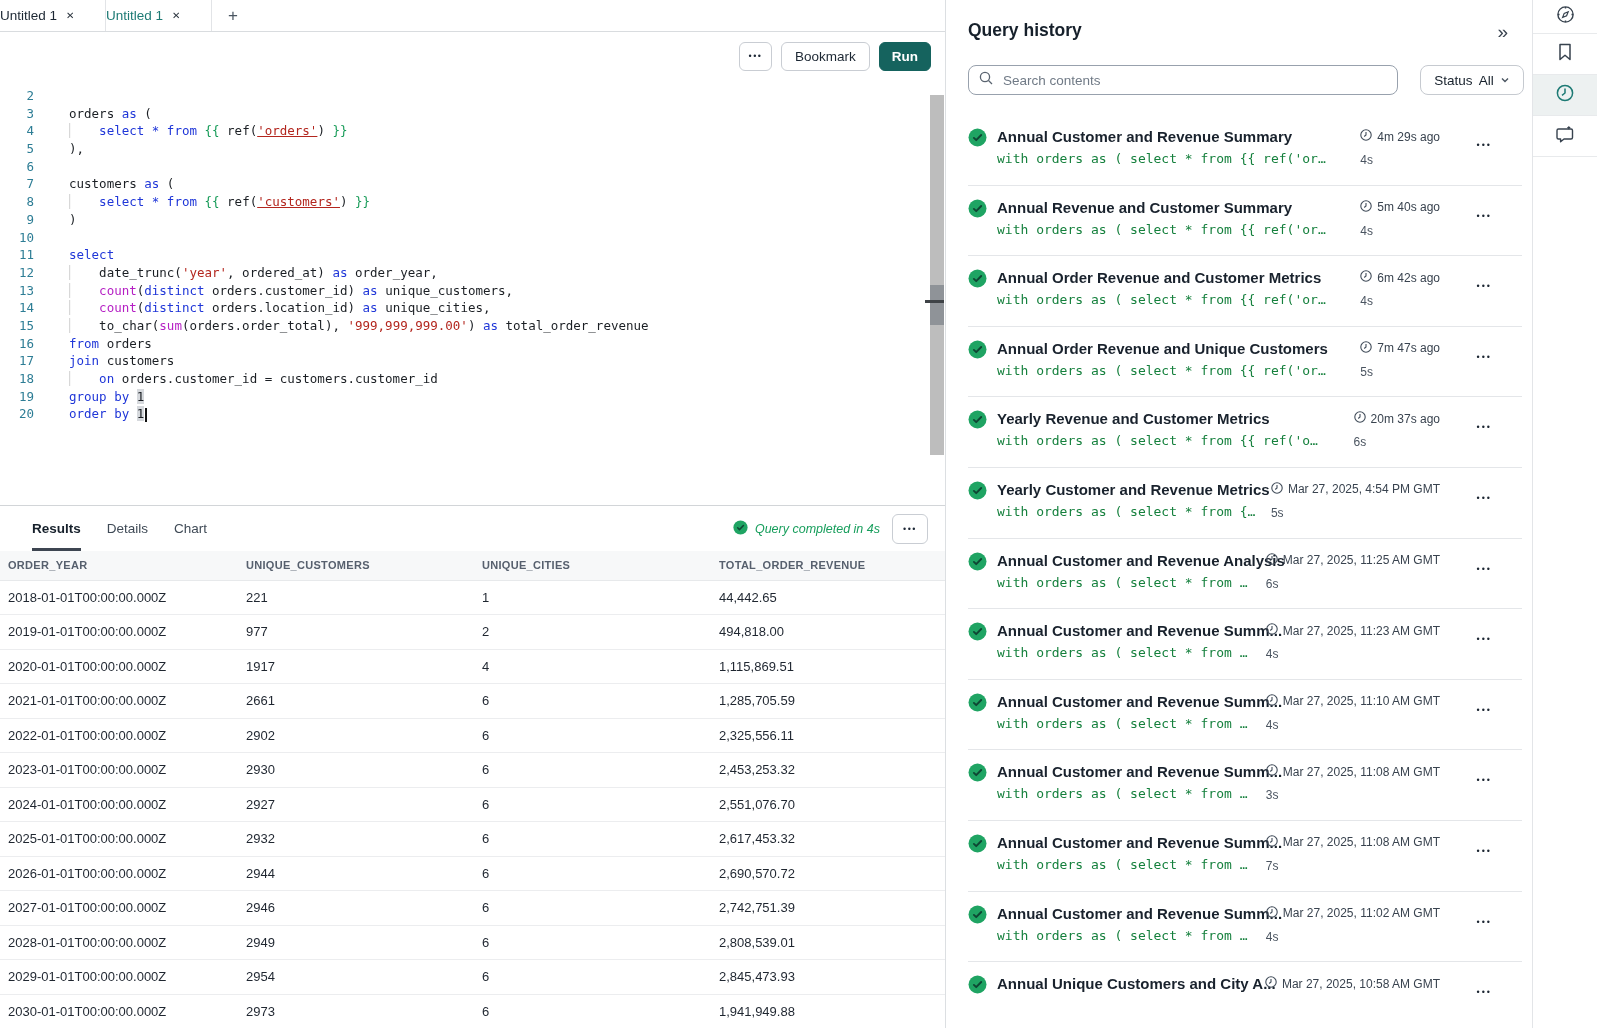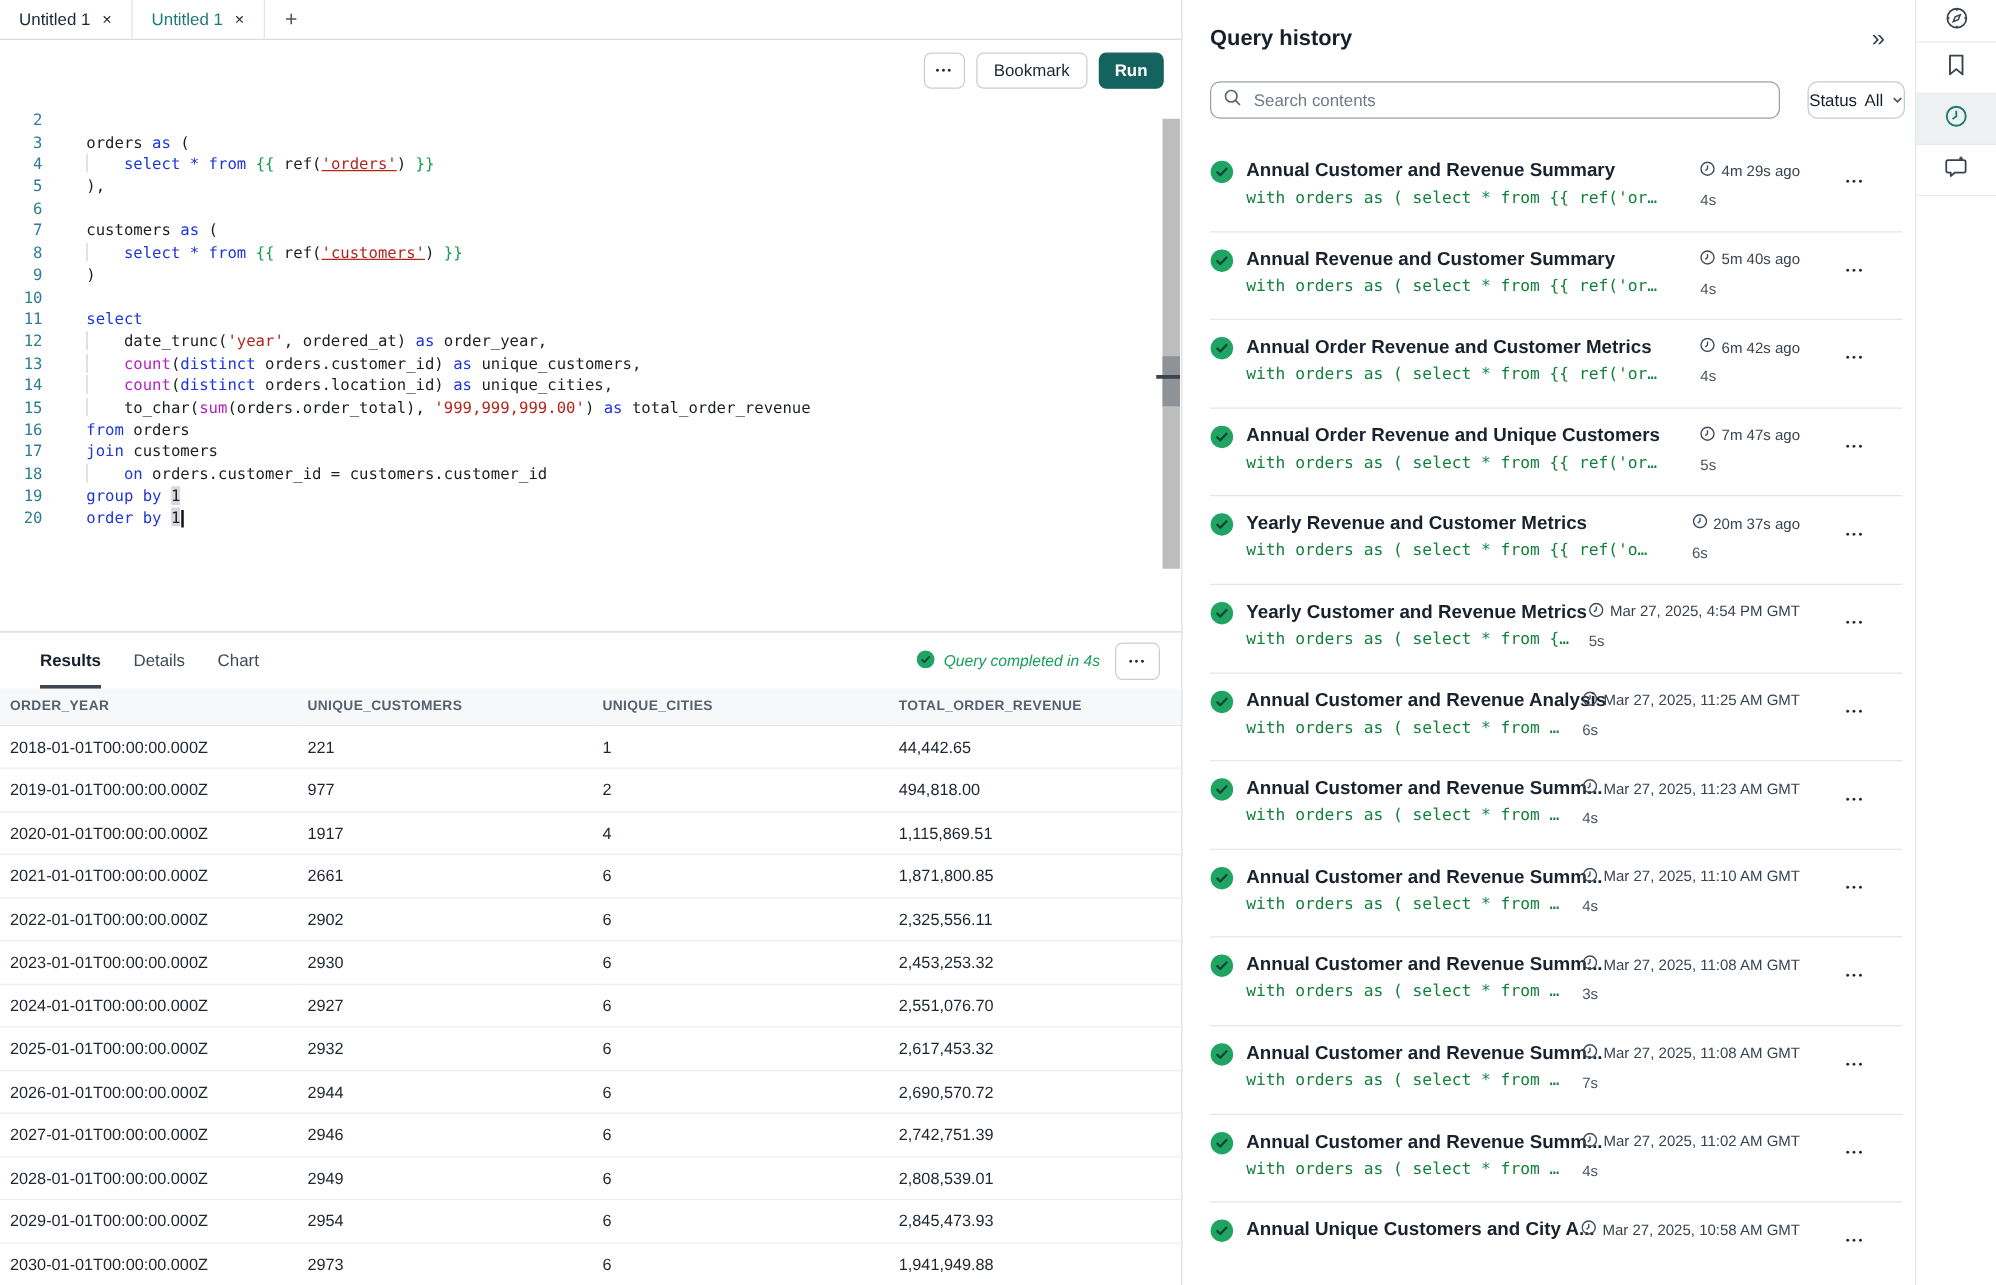--- a/index.html
+++ b/index.html
@@ -5,21 +5,21 @@
   * { box-sizing: border-box; }
   body { margin: 0; background: #fff; }
   .app { position: relative; width: 1597px; height: 1028px; overflow: hidden;
          background: #fff; color: #1c2733; font-family: "Liberation Sans", sans-serif; }
 
   
   .main { position: absolute; left: 0; top: 0; width: 945px; height: 100%;
           display: flex; flex-direction: column; }
 
   .tabbar { height: 32px; display: flex; align-items: stretch; border-bottom: 1px solid #d9dcdf; flex: none; }
-  .tab { width: 106px; display: flex; align-items: center; justify-content: center; gap: 9px;
+  .tab { width: 106px; display: flex; align-items: center; justify-content: flex-start; gap: 9px;
          border-right: 1px solid #e2e4e7; font-size: 13.5px; color: #1c2733; cursor: default; }
   .tab.active .tab-label { color: #1d7a74; }
   .tab-close { font-size: 10px; color: #2a333d; }
   .tab-plus { width: 42px; display: flex; align-items: center; justify-content: center;
               font-size: 17px; color: #4a5561; }
 
   .toolbar { height: 48px; flex: none; display: flex; align-items: center; justify-content: flex-end;
              gap: 9px; padding-right: 14px; }
   .btn { height: 29px; border: 1px solid #c9cdd3; border-radius: 6px; background: #fff;
          display: inline-flex; align-items: center; justify-content: center;
@@ -71,21 +71,21 @@
   .ph-row { flex: none; display: flex; align-items: flex-start; justify-content: space-between;
             padding: 20px 24px 0 22px; }
   .ph-title { font-size: 17.5px; font-weight: 600; color: #16202b; }
   .ph-collapse { font-size: 19px; color: #39434f; line-height: 1; margin-top: 2px; }
   .search-row { flex: none; display: flex; gap: 22px; margin: 24px 8px 0 22px; }
   .search-box { flex: 1; height: 30px; border: 1px solid #98a1ad; border-radius: 8px;
                 display: flex; align-items: center; padding: 0 10px; gap: 8px; background: #fff; }
   .search-box input { border: none; outline: none; flex: 1; font-size: 13.5px; color: #1c2733;
                       font-family: "Liberation Sans", sans-serif; background: transparent; }
   .search-box input::placeholder { color: #707a86; }
-  .status-box { width: 78px; height: 30px; border: 1px solid #c6cad0; border-radius: 8px;
+  .status-box { width: 104px; height: 30px; border: 1px solid #c6cad0; border-radius: 8px;
                 display: flex; align-items: center; justify-content: center; gap: 6px;
                 font-size: 13.5px; color: #16202b; }
   .hlist { flex: 1; overflow: hidden; margin-top: 19px; }
   .hitem { position: relative; height: 70.6px; display: flex; align-items: flex-start;
            padding: 14px 92px 0 22px; }
   .hitem:not(:first-child)::before { content: ""; position: absolute; top: 0; left: 22px; right: 10px;
            height: 1px; background: #e4e6e9; }
   .hcheck { flex: none; margin-top: 0; }
   .hmid { flex: 1; margin-left: 10px; min-width: 0; }
   .htitle { font-size: 15px; font-weight: 600; color: #19222d; white-space: nowrap; }
@@ -205,21 +205,21 @@
             <tr>
               <td>2020-01-01T00:00:00.000Z</td>
               <td>1917</td>
               <td>4</td>
               <td>1,115,869.51</td>
             </tr>
             <tr>
               <td>2021-01-01T00:00:00.000Z</td>
               <td>2661</td>
               <td>6</td>
-              <td>1,871,800.85</td>
+              <td>1,285,705.59</td>
             </tr>
             <tr>
               <td>2022-01-01T00:00:00.000Z</td>
               <td>2902</td>
               <td>6</td>
               <td>2,325,556.11</td>
             </tr>
             <tr>
               <td>2023-01-01T00:00:00.000Z</td>
               <td>2930</td>

